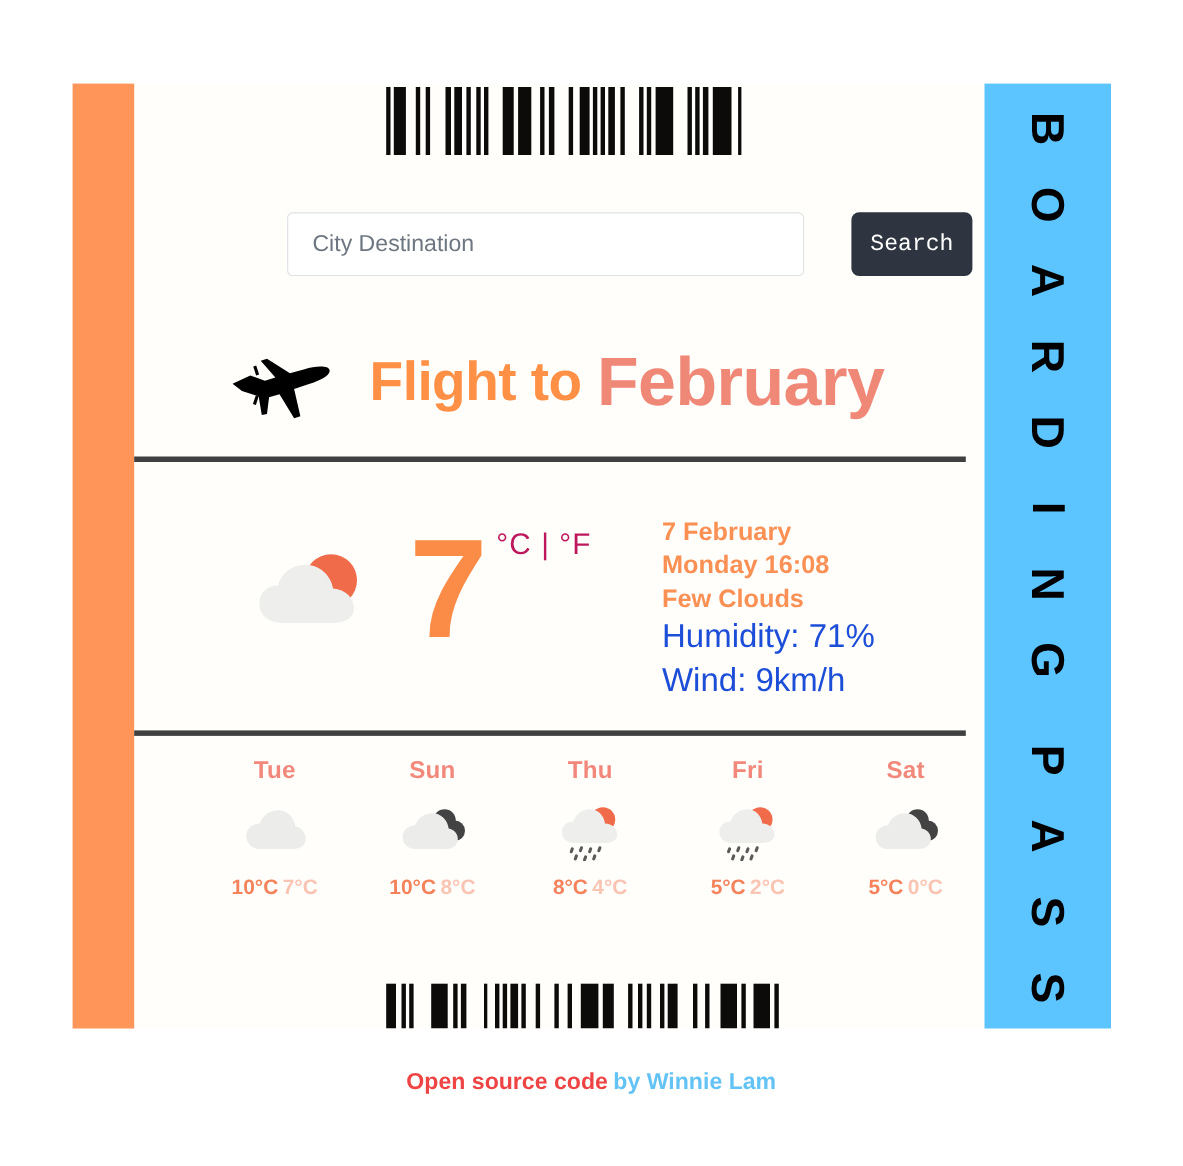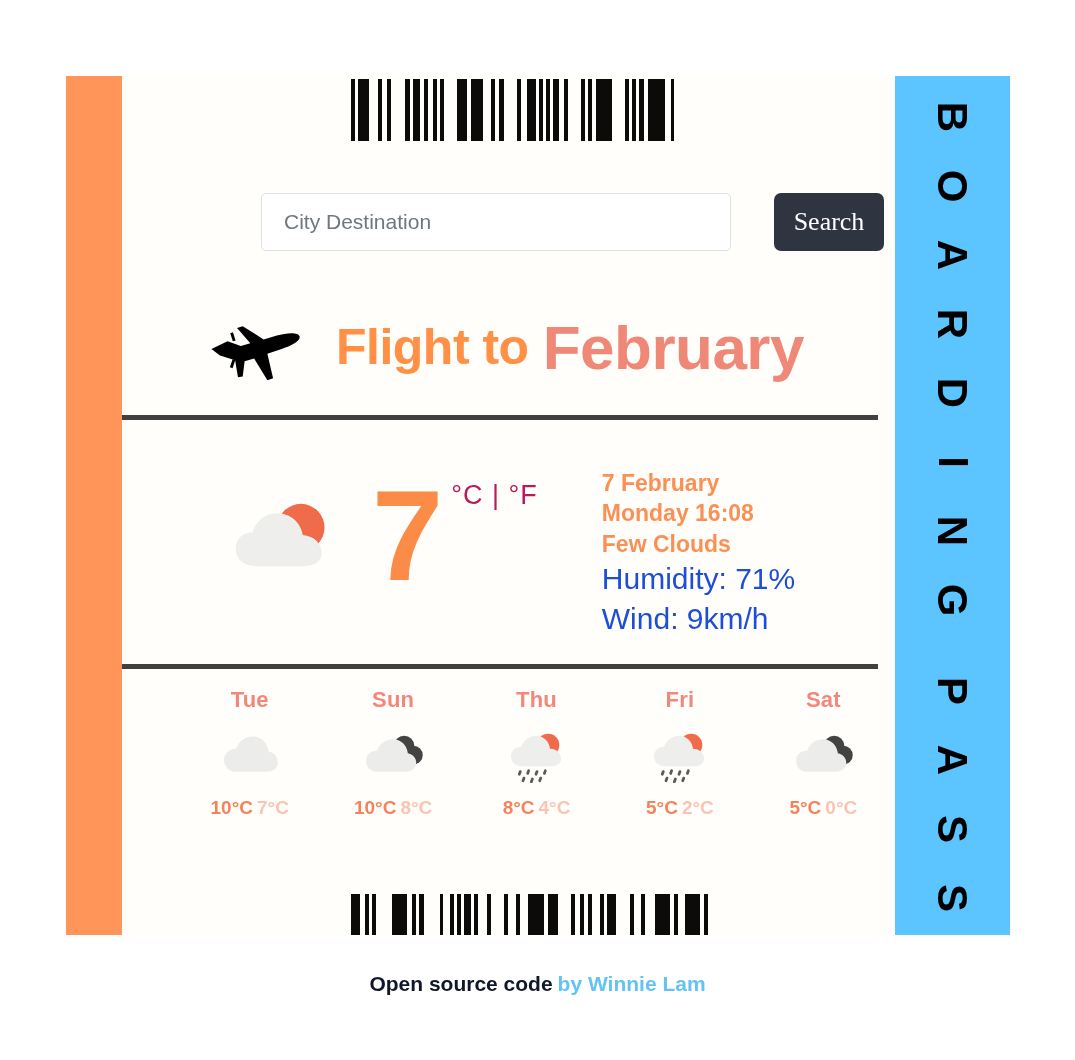--- a/index.html
+++ b/index.html
@@ -120,22 +120,22 @@
   .search-input::placeholder { color: #6e7781; }
 
   .search-button {
     margin-left: 43px;
     width: 110px;
     height: 58px;
     background: #2e3440;
     color: #ffffff;
     border: none;
     border-radius: 7px;
-    font-size: 26px;
-    font-family: Liberation Serif, serif;
+    font-size: 21px;
+    font-family: Liberation Mono, monospace;
     cursor: pointer;
   }
 
   
   .flight-row {
     position: absolute;
     left: 86px;
     top: 226px;
     display: flex;
     align-items: center;
@@ -246,21 +246,21 @@
   
   .footer {
     position: absolute;
     left: 0;
     top: 972px;
     width: 1075px;
     text-align: center;
     font-size: 21px;
     font-weight: bold;
   }
-  .footer .fo { color: #0f172a; }
+  .footer .fo { color: #ef4444; }
   .footer .fb { color: #64c3f5; margin-left: 5px; }
 </style>
 </head>
 <body>
 
 <div id="app">
 
   <div class="card">
 
     <div class="stub-left"></div>

